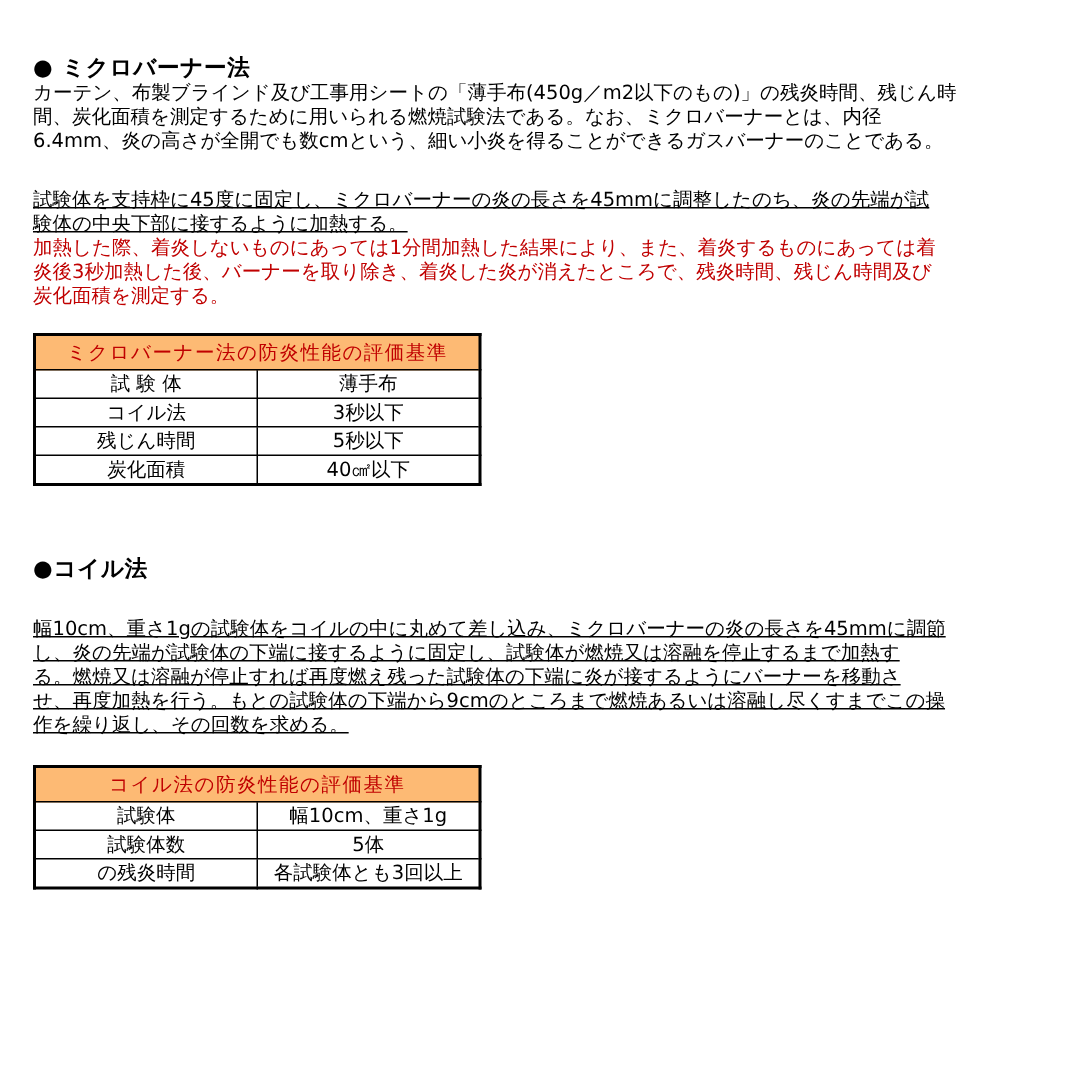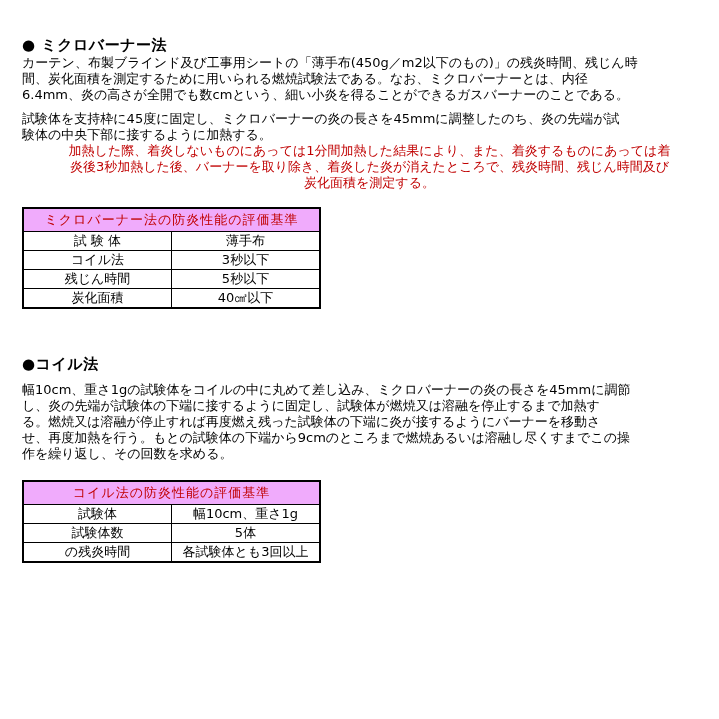--- a/index.html
+++ b/index.html
@@ -32,39 +32,38 @@
   }
   .para {
     font-size: 13px;
     line-height: 16px;
     white-space: pre-line;
     width: 695px;
     letter-spacing: 0px;
   }
   .para.red {
     color: #c00000;
-    text-align: center;
   }
   .gap16 { }
-  .gap20 { margin-top: 8px; }
+  .gap20 { margin-top: 23px; text-decoration: underline; }
   .gap34 { margin-top: 46px; }
   table.eval-table {
     border-collapse: collapse;
     margin-top: 16px;
     width: 299px;
     table-layout: fixed;
     font-size: 13px;
   }
   table.eval-table.second { margin-top: 18px; }
   table.eval-table, table.eval-table th, table.eval-table td {
     border: 1px solid #000000;
   }
   table.eval-table { border: 2px solid #000000; }
   table.eval-table th {
-    background: #f0abfc;
+    background: #fdba74;
     color: #c00000;
     font-weight: normal;
     height: 20px;
     text-align: center;
     padding: 1px 2px;
     letter-spacing: 1px;
   }
   table.eval-table td {
     height: 16px;
     text-align: center;

